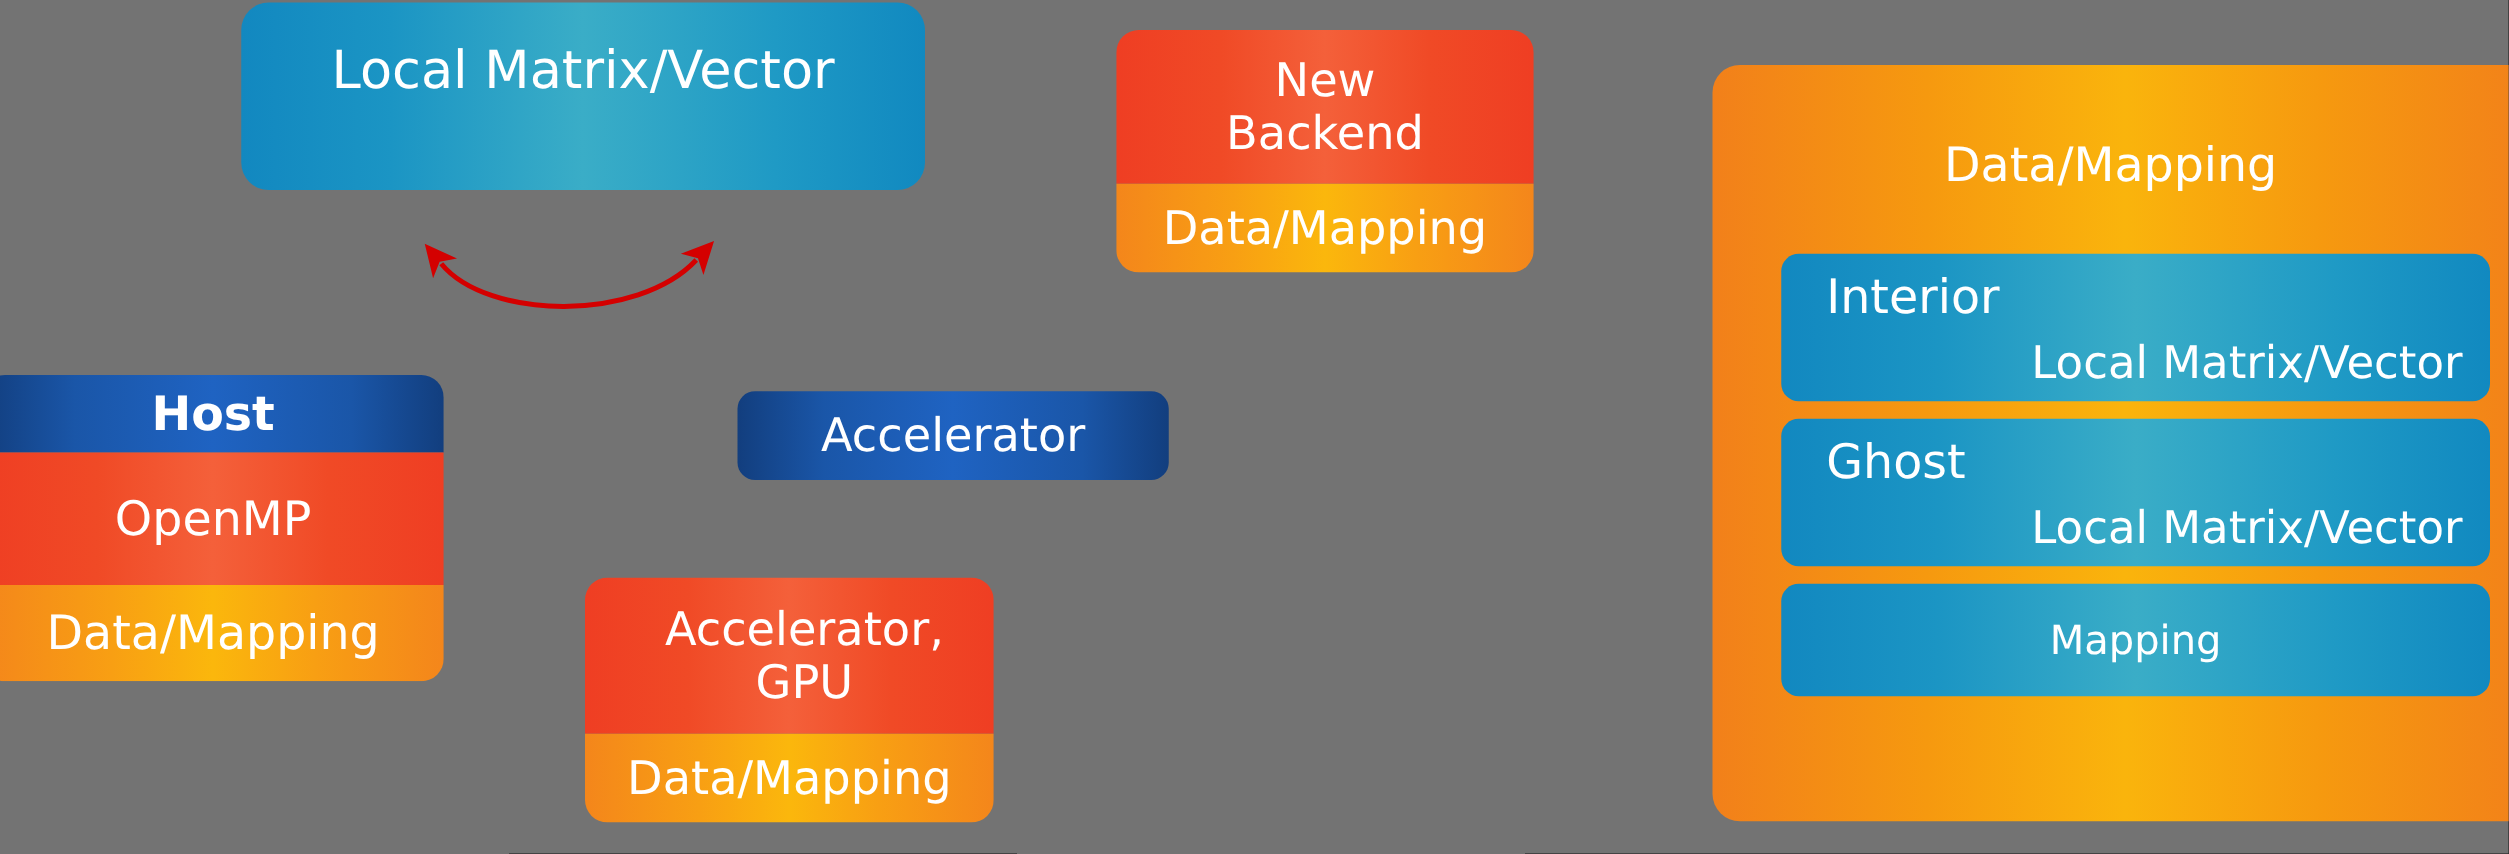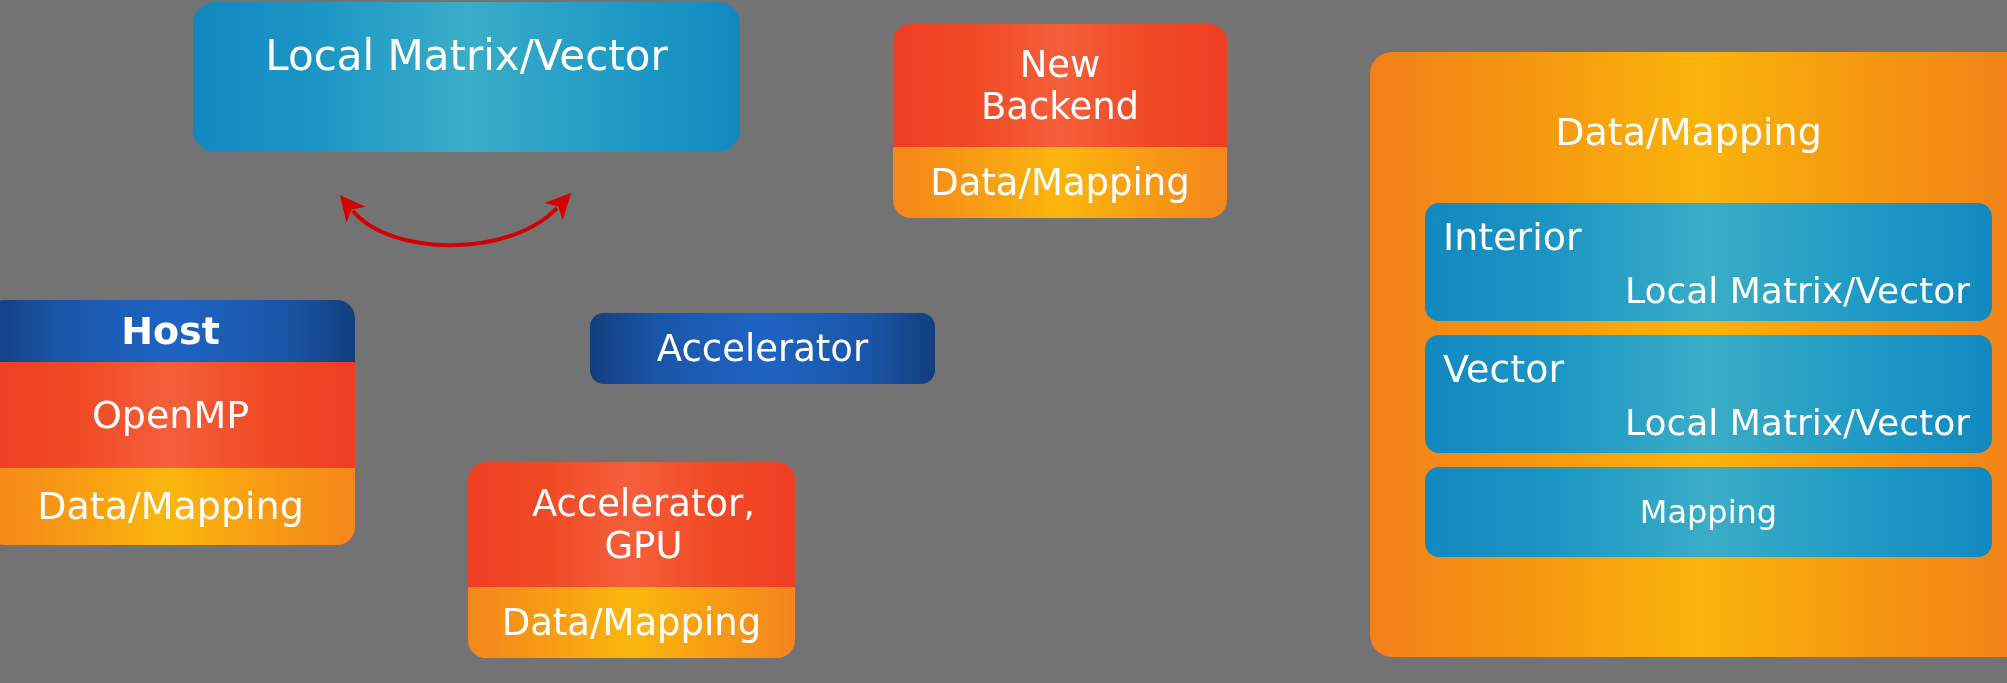--- a/index.html
+++ b/index.html
@@ -143,21 +143,21 @@
     font-size: 38px;
   }
   .inner-box {
     position: absolute;
     box-sizing: border-box;
     border-radius: 14px;
     overflow: hidden;
   }
   .inner-box .inner-head {
     position: absolute;
-    left: 18px; top: 12px;
+    left: 36px; top: 12px;
     color: #ffffff;
     font-size: 38px;
     text-align: left;
   }
   .inner-box .inner-sub {
     position: absolute;
     right: 22px; bottom: 10px;
     color: #ffffff;
     font-size: 36px;
     text-align: right;
@@ -220,21 +220,21 @@
   <div class="box grad-orange-panel" id="data-mapping-panel">
 
     <div id="panel-title">Data/Mapping</div>
 
     <div class="inner-box grad-teal" id="interior-box">
       <div class="inner-head">Interior</div>
       <div class="inner-sub">Local Matrix/Vector</div>
     </div>
 
     <div class="inner-box grad-teal" id="ghost-box">
-      <div class="inner-head">Vector</div>
+      <div class="inner-head">Ghost</div>
       <div class="inner-sub">Local Matrix/Vector</div>
     </div>
 
     <div class="inner-box grad-teal" id="mapping-box">
       <div class="inner-center">Mapping</div>
     </div>
 
   </div>
 
 </div>

